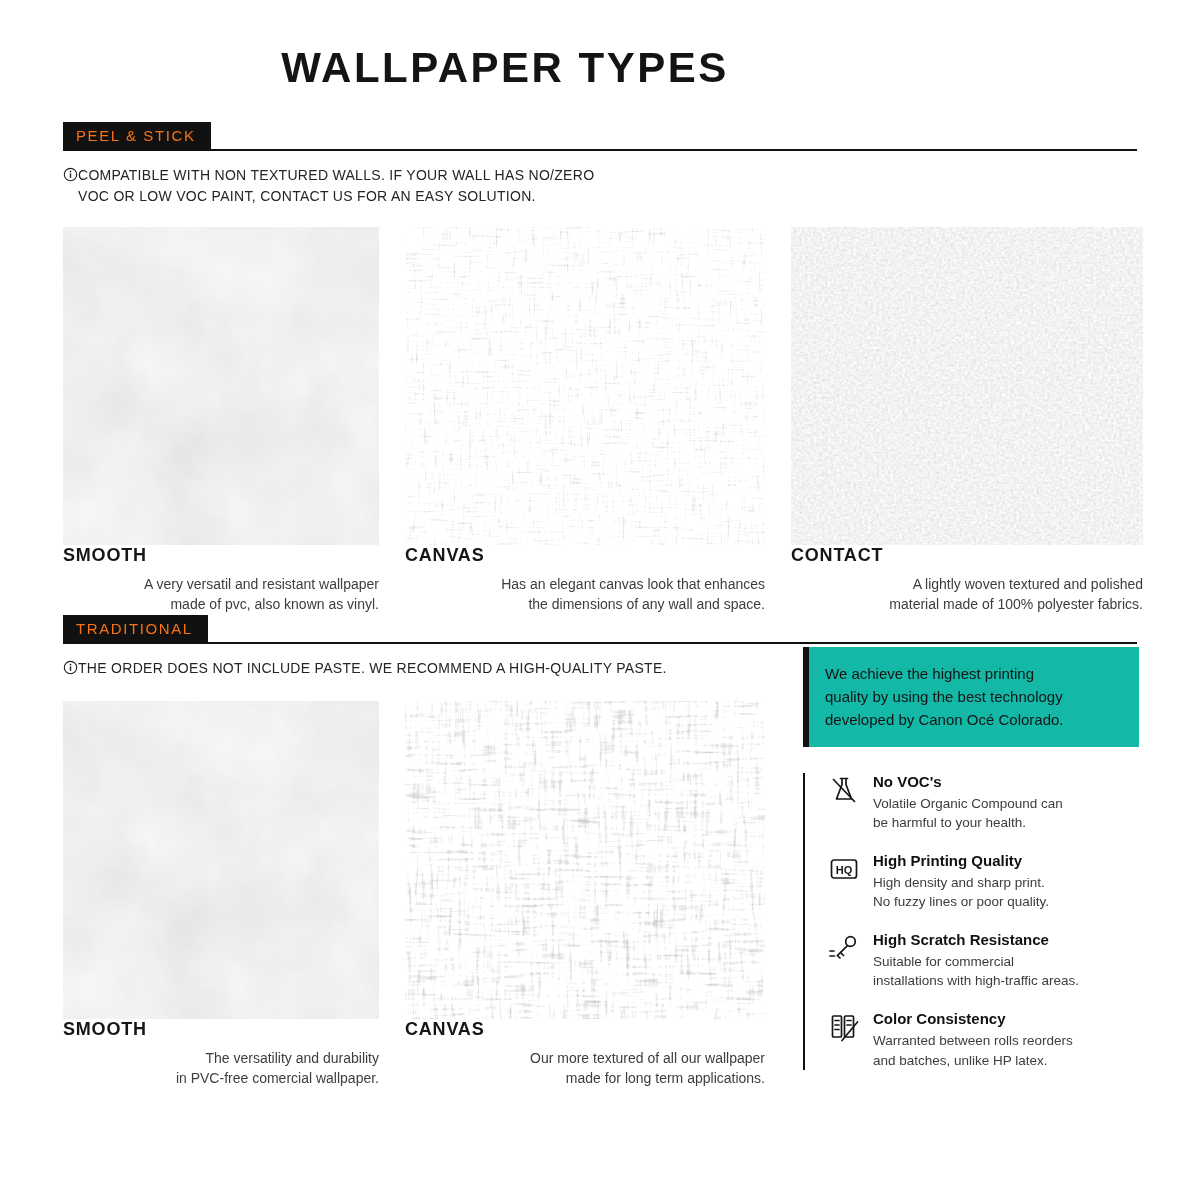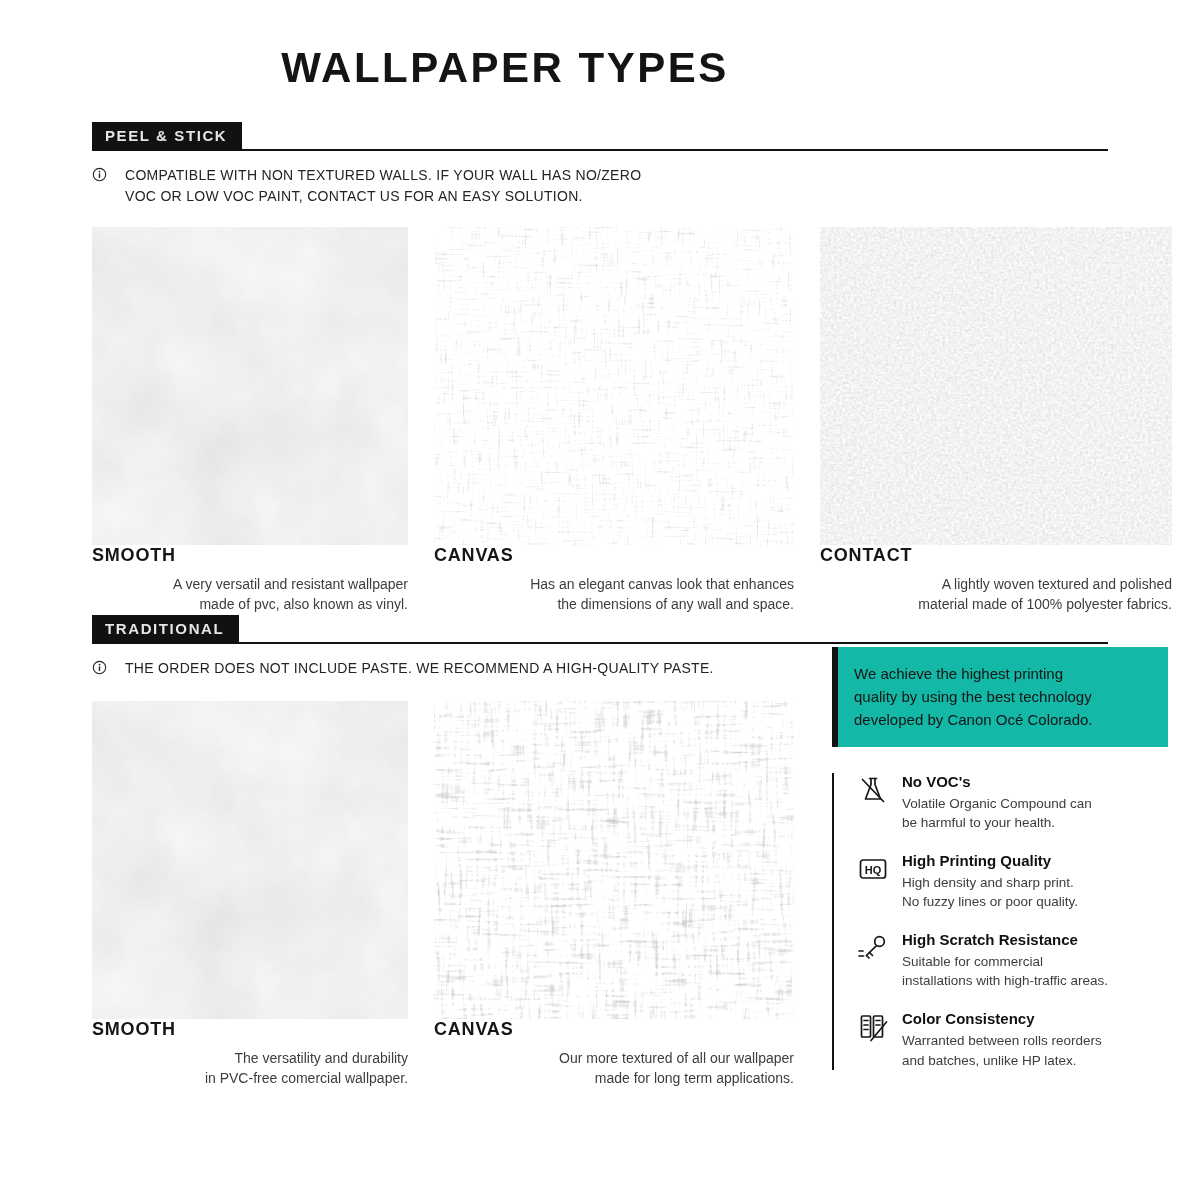--- a/index.html
+++ b/index.html
@@ -1,38 +1,38 @@
 <!DOCTYPE html>
 <html lang="en"><head>
 <meta charset="utf-8">
 <style>
   * { margin:0; padding:0; box-sizing:border-box; }
   html, body { background:#ffffff; }
   body {
     width:1200px; height:1200px; overflow:hidden;
     font-family:"Liberation Sans", sans-serif; color:#111;
   }
-  .page { width:1200px; height:1200px; padding:44px 92px 0; }
+  .page { width:1200px; height:1200px; padding:44px 63px 0; }
   .pre { white-space:pre-line; }
 
   .title {
     font-size:42px; font-weight:bold; letter-spacing:2.5px;
     text-align:center; padding-right:190px; color:#141414;
   }
 
   .section-header { border-bottom:2px solid #111; display:flex; align-items:flex-end; }
   .s1-header { margin-top:30px; }
   .s2-header { }
   .badge {
-    display:inline-block; background:#111; color:#e5e5e5;
-    font-size:15px; font-weight:bold; letter-spacing:1.6px;
+    display:inline-block; background:#111; color:#f97316;
+    font-size:15px; font-weight:normal; letter-spacing:1.6px;
     padding:5px 15px 5px 13px;
   }
 
-  .note { display:flex; gap:18px; margin-top:14px;
+  .note { display:flex; gap:0; margin-top:14px;
     font-size:14px; letter-spacing:0.3px; color:#242424; line-height:1.5; }
   .note .ic-info { margin-top:2px; flex-shrink:0; }
 
   .row3 { display:grid; grid-template-columns:316px 360px 352px; column-gap:26px; margin-top:20px; }
   .row2 { display:grid; grid-template-columns:316px 360px; column-gap:26px; margin-top:20px; }
 
   .texwrap { height:318px; background:#f4f4f4; }
   .texwrap svg { display:block; width:100%; height:100%; }
 
   .card h3 { font-size:18px; letter-spacing:0.8px; font-weight:bold; color:#161616; }

